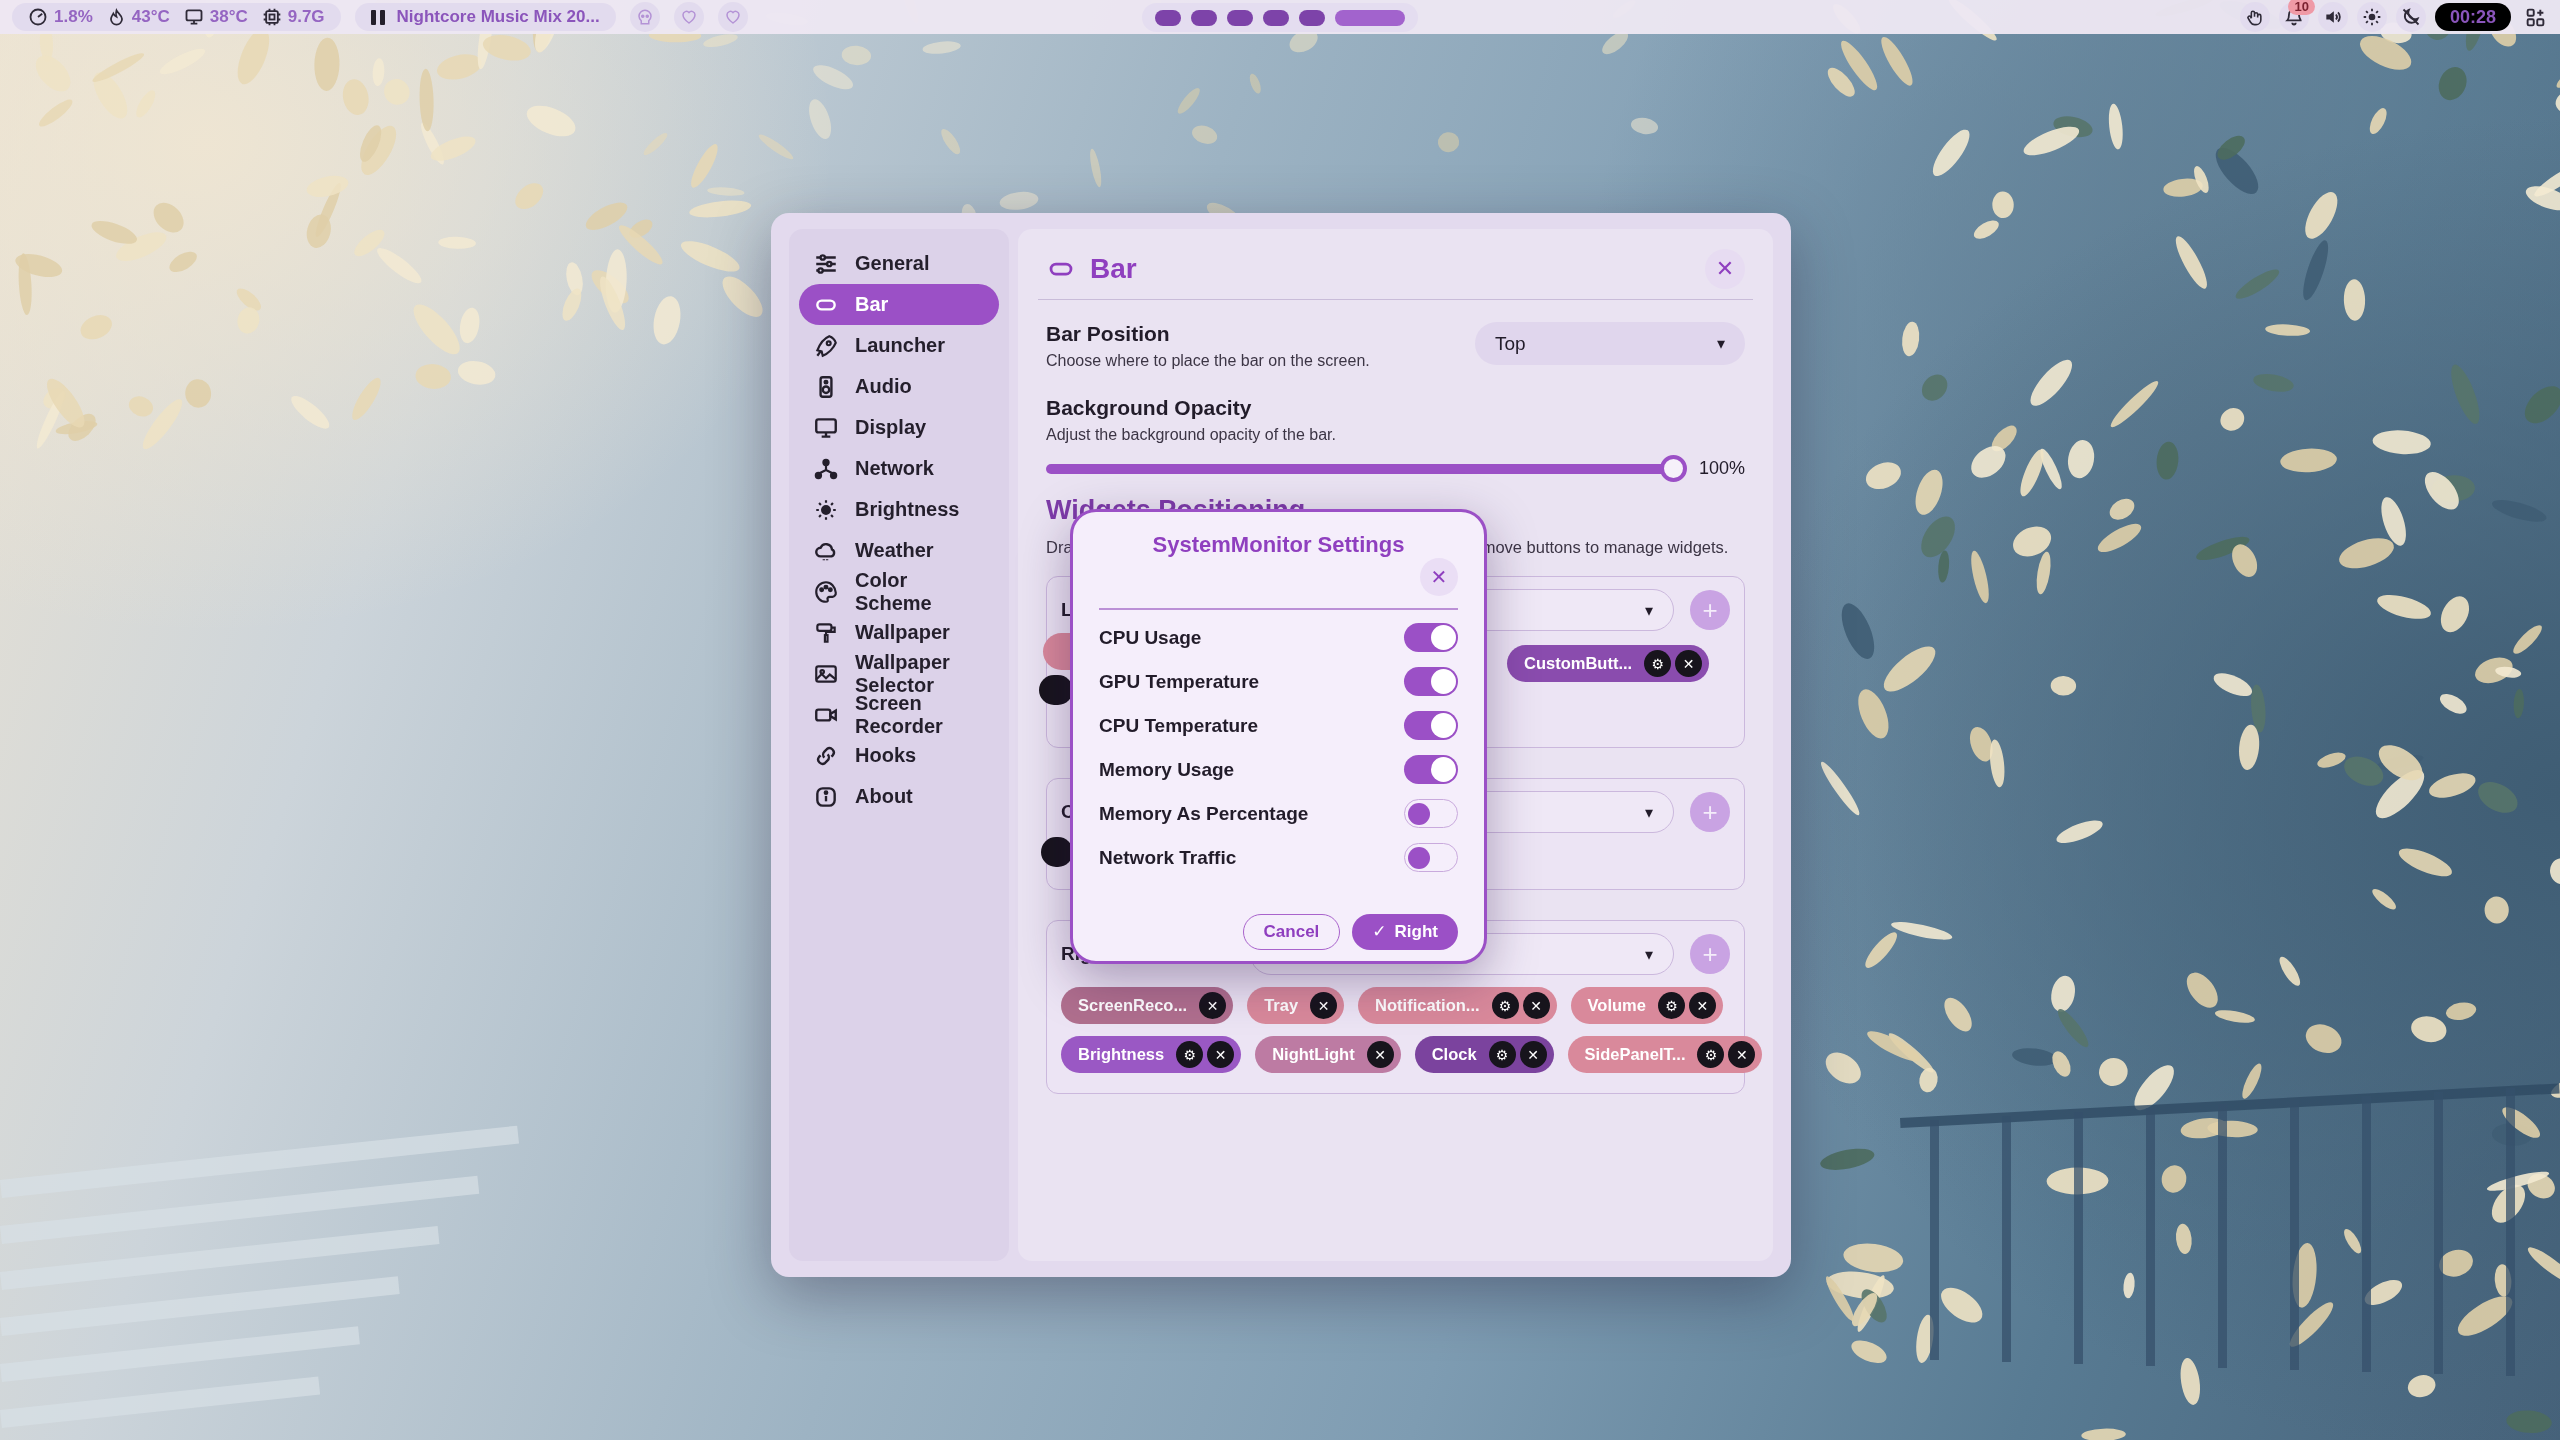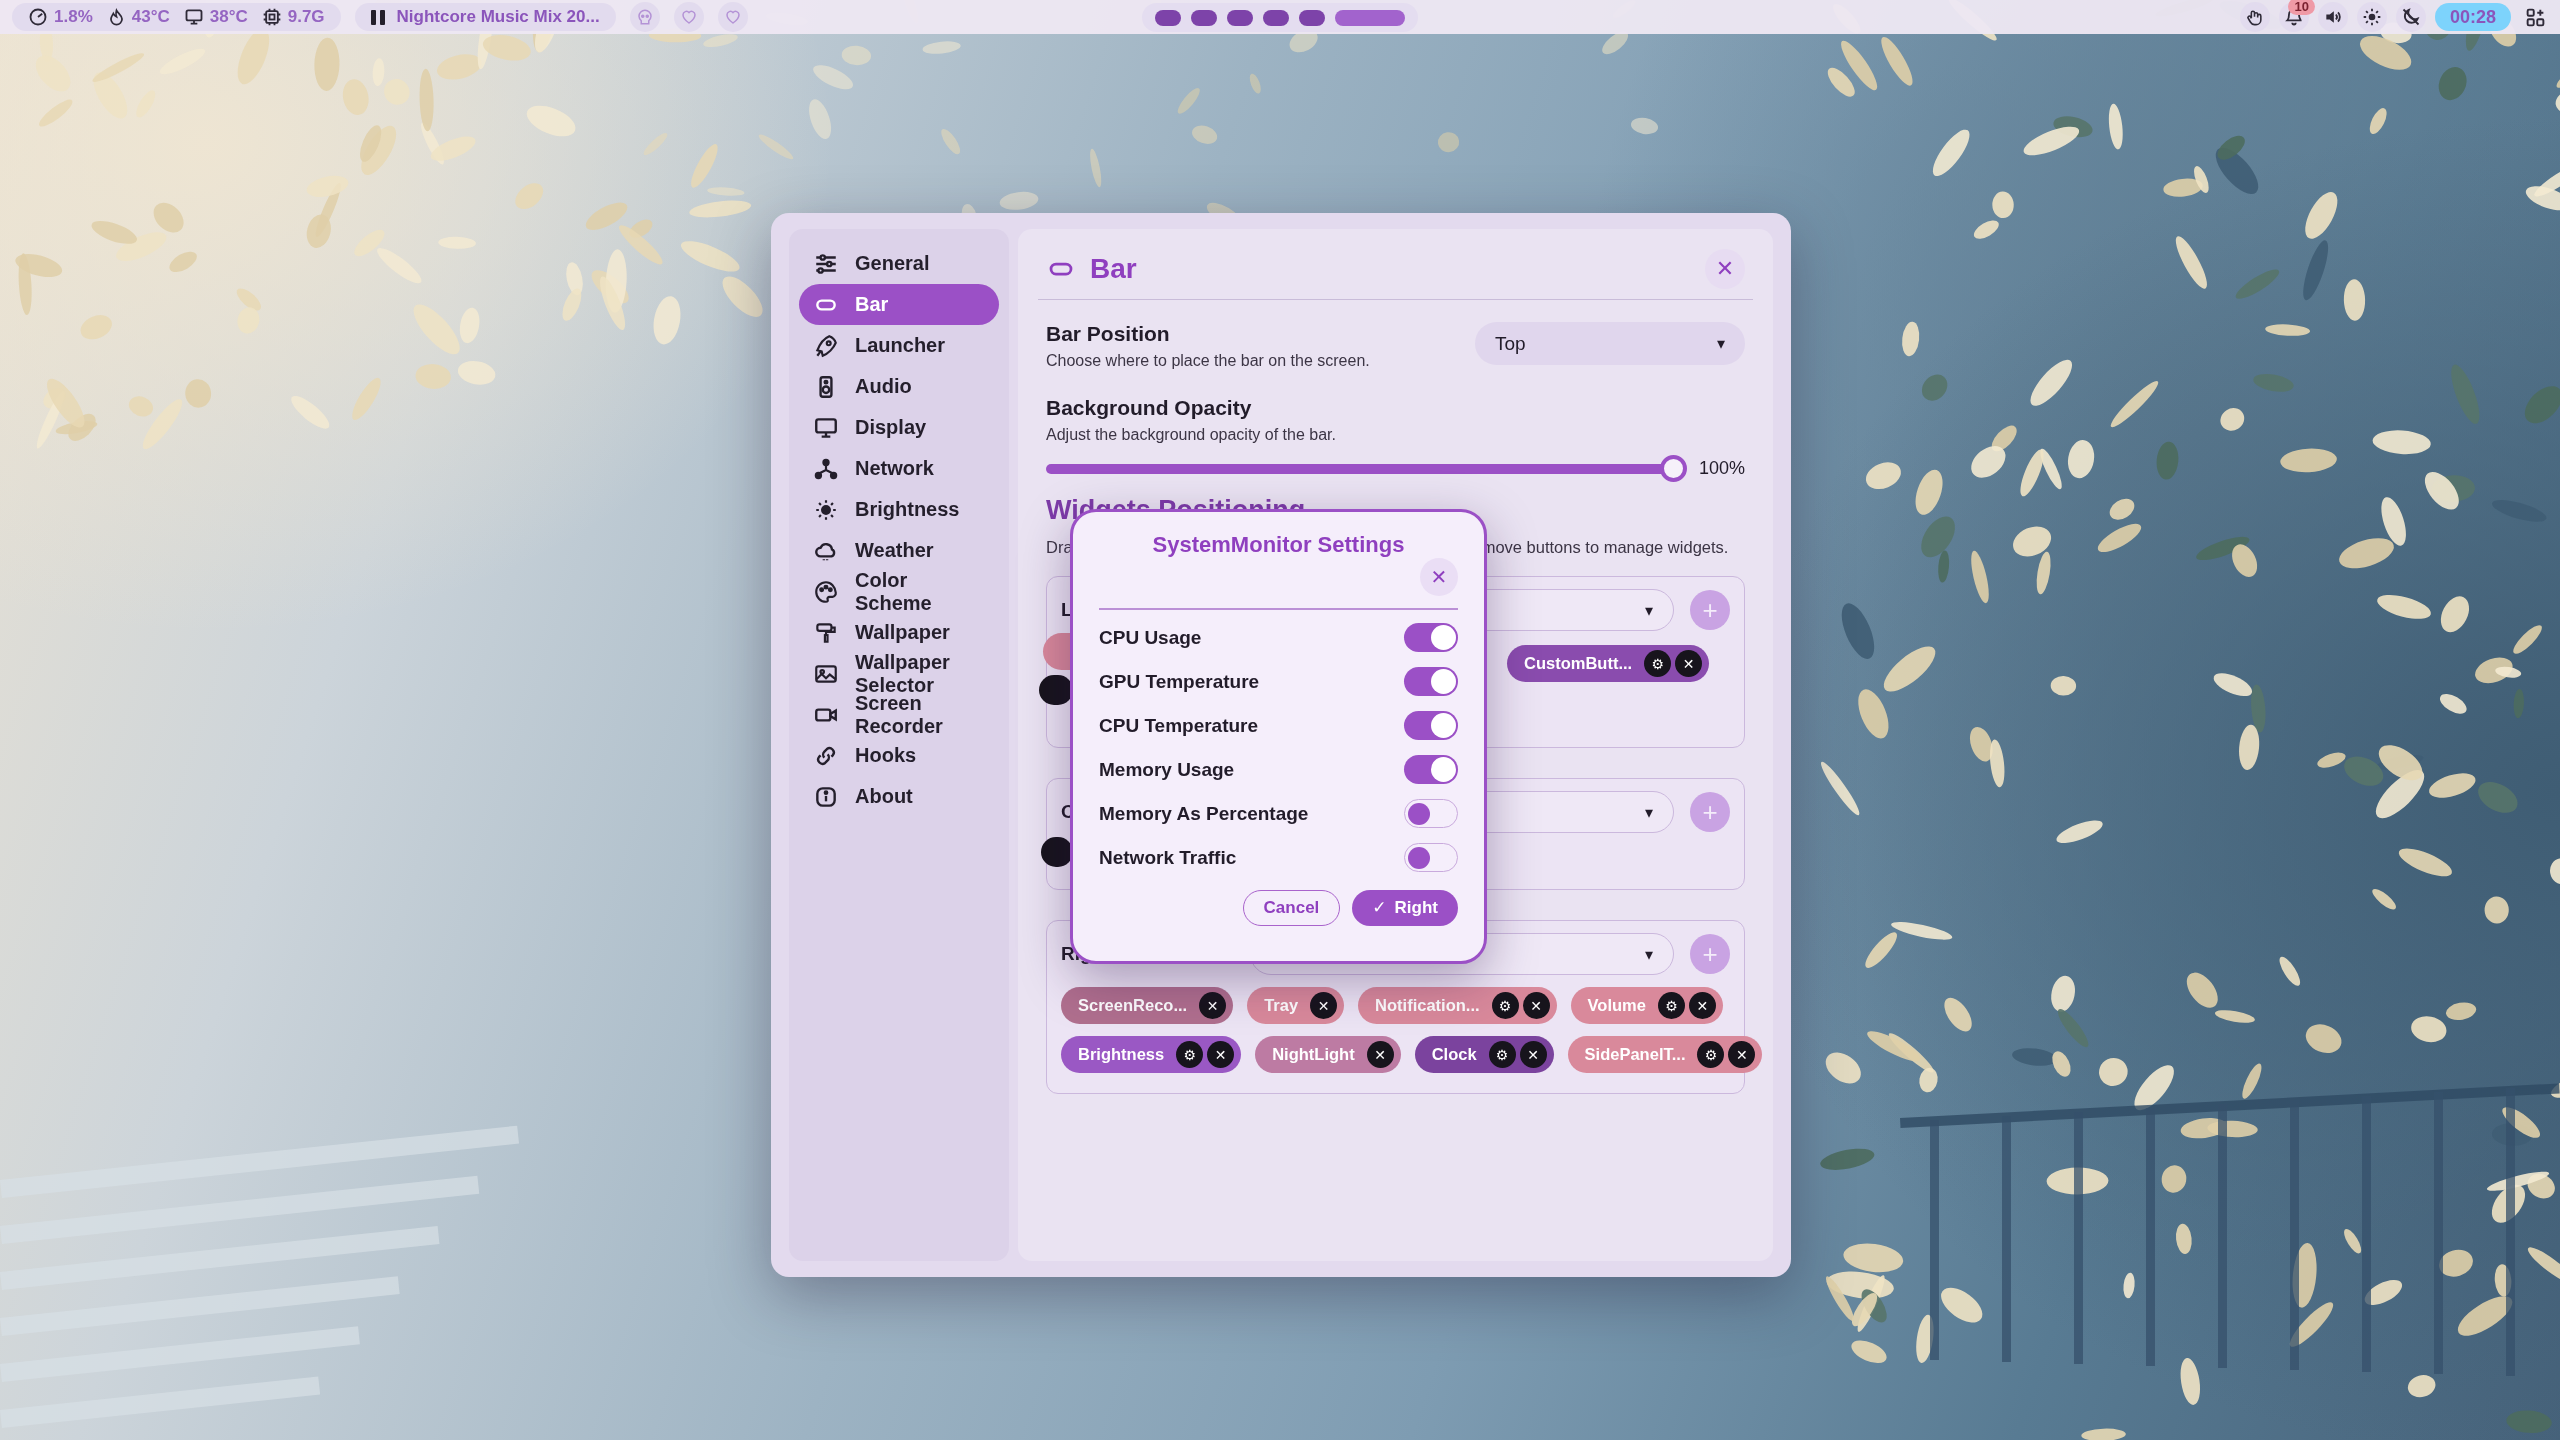--- a/index.html
+++ b/index.html
@@ -36,21 +36,21 @@
     background:#e4ddf0; border-radius:15px; height:29px; display:flex; align-items:center;
     gap:10px; padding:0 13px; }
   .ws-dot { width:26px; height:16px; border-radius:9px; background:#7d43a9; }
   .ws-active { width:70px; height:16px; border-radius:9px; background:#a263cd; }
   .tb-right { position:absolute; right:10px; top:2px; display:flex; align-items:center; gap:9px; }
   .tbicon { width:30px; height:30px; border-radius:50%; background:#e2dbee; position:relative;
     display:flex; align-items:center; justify-content:center; }
   .tbicon svg { stroke:#2f2a38; }
   .badge { position:absolute; top:-4px; right:-6px; background:#ef9aa6; color:#7c2230;
     font-size:13px; font-weight:bold; border-radius:9px; padding:1px 6px; line-height:15px; }
-  .clockpill { background:#7dd3fc; border-radius:15px; height:28px; display:flex;
+  .clockpill { background:#000000; border-radius:15px; height:28px; display:flex;
     align-items:center; padding:0 15px; color:#8b55bb; font-weight:bold; font-size:18px; }
 
   
   .window { position:absolute; left:771px; top:213px; width:1020px; height:1064px;
     background:#e3daee; border-radius:18px; box-shadow:0 18px 60px rgba(30,20,50,.35);
     z-index:20; }
   .sidebar { position:absolute; left:18px; top:16px; width:220px; height:1032px;
     background:#dcd2e9; border-radius:14px; padding:14px 10px; }
   .side-item { display:flex; align-items:center; gap:16px; height:41px; padding:0 14px;
     border-radius:21px; color:#241f2c; cursor:pointer; }
@@ -116,21 +116,21 @@
   .toggle-row { display:flex; align-items:center; height:44px; }
   .t-label { font-size:19px; font-weight:bold; color:#221c2a; }
   .toggle { margin-left:auto; width:54px; height:29px; border-radius:15px; position:relative;
     cursor:pointer; }
   .toggle.on { background:#9b50c6; }
   .toggle.on .knob { position:absolute; right:2px; top:2px; width:25px; height:25px;
     border-radius:50%; background:#fff; }
   .toggle.off { background:transparent; border:1.6px solid #c9aadd; }
   .toggle.off .knob { position:absolute; left:3px; top:2.6px; width:22px; height:22px;
     border-radius:50%; background:#9b50c6; }
-  .modal-actions { display:flex; justify-content:flex-end; gap:12px; margin-top:10px; }
+  .modal-actions { display:flex; justify-content:flex-end; gap:12px; margin-top:34px; }
   .btn { height:36px; border-radius:18px; display:flex; align-items:center; justify-content:center;
     padding:0 20px; font-size:17px; font-weight:bold; cursor:pointer; }
   .btn-cancel { border:1.6px solid #a963cc; color:#8f3fbf; background:transparent; }
   .btn-apply { background:#9b50c6; color:#fff; gap:8px; }
 </style>
 </head>
 <body>
 
 <svg id="wallpaper" width="2560" height="1440">
     <ellipse cx="2452.6769149104075" cy="83.59280257194769" rx="17.043248297297396" ry="13.260694943877752" fill="#4d6b5e" opacity="0.9" transform="rotate(113.34639144755783 2452.6769149104075 83.59280257194769)"></ellipse>

